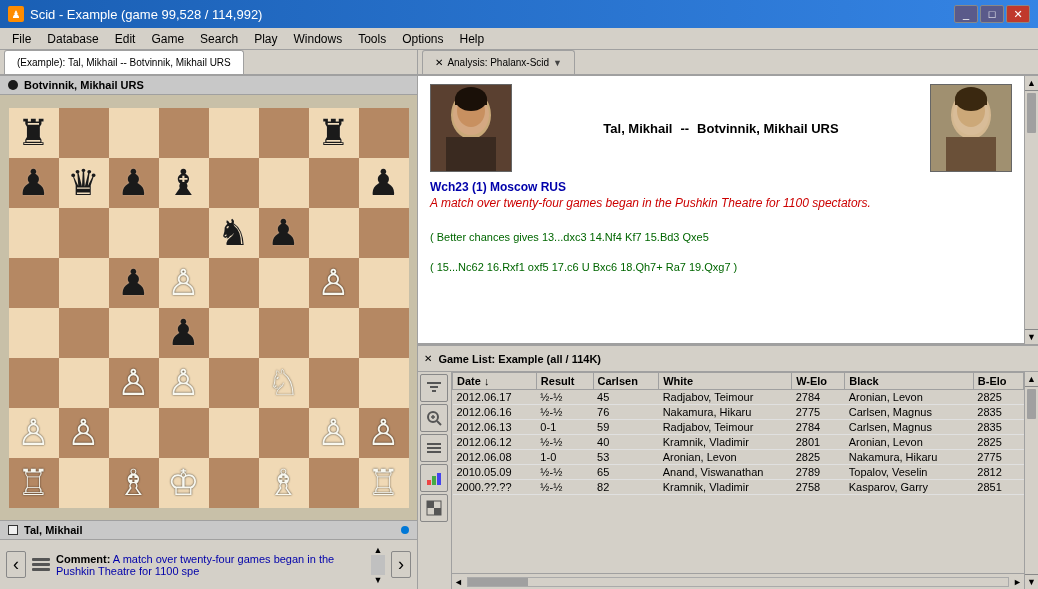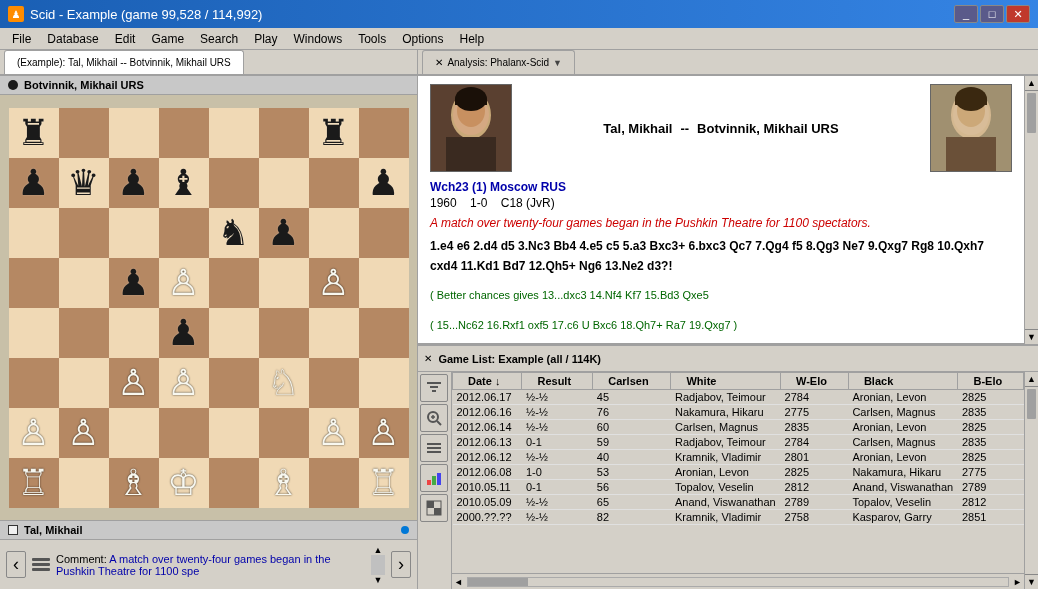--- a/index.html
+++ b/index.html
@@ -65,21 +65,21 @@
     
     
     .notation-area {
       flex: 1; background: white; overflow-y: auto; padding: 8px 12px;
       border-bottom: 1px solid #a0a0a0; max-height: 310px;
     }
     .toolbar-btn { width: 28px; height: 28px; background: #d4d0c8; border: 1px solid #888; border-radius: 2px; cursor: pointer; display: flex; align-items: center; justify-content: center; font-size: 14px; }
     
     .game-table { width: 100%; border-collapse: collapse; font-size: 11px; }
     .game-table th {
-      background: #d4d0c8; padding: 2px 15px; text-align: left; border: 1px solid #a0a0a0;
+      background: #d4d0c8; padding: 2px 4px; text-align: left; border: 1px solid #a0a0a0;
       cursor: pointer; font-size: 11px; position: sticky; top: 0; z-index: 1;
     }
     .game-table td { padding: 1px 4px; border-bottom: 1px solid #e0e0e0; white-space: nowrap; overflow: hidden; max-width: 100px; text-overflow: ellipsis; }
   </style>
 </head>
 <body>
 
 <div class="title-bar">
   <div class="title-bar-left">
     <div class="title-bar-icon">♟</div>
@@ -196,21 +196,21 @@
     </div>
 
     <div style="background:#d4d0c8; padding:4px 6px; border-top:1px solid #a0a0a0; display:flex; align-items:center; gap:6px; min-height:50px;">
       <div style="font-size:18px; cursor:pointer; padding:2px 6px; background:#d4d0c8; border:1px solid #888; border-radius:2px;">‹</div>
       <div style="display:flex;flex-direction:column;gap:2px;">
         <div style="width:18px;height:3px;background:#555;border-radius:1px;"></div>
         <div style="width:18px;height:3px;background:#555;border-radius:1px;"></div>
         <div style="width:18px;height:3px;background:#555;border-radius:1px;"></div>
       </div>
       <div style="flex:1; font-size:11px;">
-        <span style="font-weight:normal;">Comment:</span>
+        <span style="font-weight:bold;">Comment:</span>
         <span style="color:#0000aa;">A match over twenty-four games began in the Pushkin Theatre for 1100 spe</span>
       </div>
       <div style="width:14px; display:flex; flex-direction:column;">
         <div style="font-size:9px;text-align:center;cursor:pointer;">▲</div>
         <div style="flex:1;background:#c0c0c0;min-height:20px;"></div>
         <div style="font-size:9px;text-align:center;cursor:pointer;">▼</div>
       </div>
       <div style="font-size:18px; cursor:pointer; padding:2px 6px; background:#d4d0c8; border:1px solid #888; border-radius:2px;">›</div>
     </div>
   </div>
@@ -260,33 +260,25 @@
               <ellipse cx="40" cy="26" rx="14" ry="16" fill="#cca878"></ellipse>
               <ellipse cx="40" cy="14" rx="16" ry="12" fill="#3a2810"></ellipse>
               <rect x="24" y="14" width="32" height="6" fill="#3a2810"></rect>
             </svg>
           </div>
         </div>
 
         <div style="color:#0000aa; font-size:12px; font-weight:bold; margin-bottom:2px;">
           <span>Wch23 (1)  Moscow RUS</span>
         </div>
-        <div style="font-size:12px; margin-bottom:6px;">
-          <span>1960</span>
-          <span>&nbsp;&nbsp;</span>
-          <span>1-0</span>
-          <span>&nbsp;&nbsp;</span>
-          <span>C18 (JvR)</span>
-        </div>
 
         <div style="color:#cc0000; font-size:12px; margin-bottom:6px; font-style:italic;">A match over twenty-four games began in the Pushkin Theatre for 1100 spectators.</div>
 
-        <div style="font-size:12px; line-height:1.7; font-weight:bold;">1.e4 e6 2.d4 d5 3.Nc3 Bb4 4.e5 c5 5.a3 Bxc3+ 6.bxc3 Qc7 7.Qg4 f5 8.Qg3 Ne7 9.Qxg7 Rg8 10.Qxh7 cxd4 11.Kd1 Bd7 12.Qh5+ Ng6 13.Ne2 d3?!</div>
-
-        <div style="font-size:11px; color:#006600; margin-top:12px;">( Better chances gives 13...dxc3 14.Nf4 Kf7 15.Bd3 Qxe5</div>
+
+        <div style="font-size:11px; color:#006600; margin-top:21px;">( Better chances gives 13...dxc3 14.Nf4 Kf7 15.Bd3 Qxe5</div>
         <div style="font-size:11px; color:#006600; margin-top:18px;">( 15...Nc62 16.Rxf1 oxf5 17.c6 U Bxc6 18.Qh7+ Ra7 19.Qxg7 )</div>
       </div>
 
       <div style="width:14px;background:#d4d0c8;border-left:1px solid #a0a0a0;display:flex;flex-direction:column;">
         <div style="font-size:9px;text-align:center;cursor:pointer;border-bottom:1px solid #888;padding:2px 0;">▲</div>
         <div style="flex:1;background:#d4d0c8;">
           <div style="height:40px;background:#a0a0a0;margin:2px;border-radius:1px;"></div>
         </div>
         <div style="font-size:9px;text-align:center;cursor:pointer;border-top:1px solid #888;padding:2px 0;">▼</div>
       </div>
@@ -367,29 +359,20 @@
                   <tr>
                     <td>2012.06.16</td>
                     <td>½-½</td>
                     <td>76</td>
                     <td>Nakamura, Hikaru</td>
                     <td>2775</td>
                     <td>Carlsen, Magnus</td>
                     <td>2835</td>
                   </tr>
                   <tr>
-                    <td>2012.06.14</td>
-                    <td>½-½</td>
-                    <td>60</td>
-                    <td>Carlsen, Magnus</td>
-                    <td>2835</td>
-                    <td>Aronian, Levon</td>
-                    <td>2825</td>
-                  </tr>
-                  <tr>
                     <td>2012.06.13</td>
                     <td>0-1</td>
                     <td>59</td>
                     <td>Radjabov, Teimour</td>
                     <td>2784</td>
                     <td>Carlsen, Magnus</td>
                     <td>2835</td>
                   </tr>
                   <tr>
                     <td>2012.06.12</td>
@@ -403,29 +386,20 @@
                   <tr>
                     <td>2012.06.08</td>
                     <td>1-0</td>
                     <td>53</td>
                     <td>Aronian, Levon</td>
                     <td>2825</td>
                     <td>Nakamura, Hikaru</td>
                     <td>2775</td>
                   </tr>
                   <tr>
-                    <td>2010.05.11</td>
-                    <td>0-1</td>
-                    <td>56</td>
-                    <td>Topalov, Veselin</td>
-                    <td>2812</td>
-                    <td>Anand, Viswanathan</td>
-                    <td>2789</td>
-                  </tr>
-                  <tr>
                     <td>2010.05.09</td>
                     <td>½-½</td>
                     <td>65</td>
                     <td>Anand, Viswanathan</td>
                     <td>2789</td>
                     <td>Topalov, Veselin</td>
                     <td>2812</td>
                   </tr>
                   <tr>
                     <td>2000.??.??</td>

